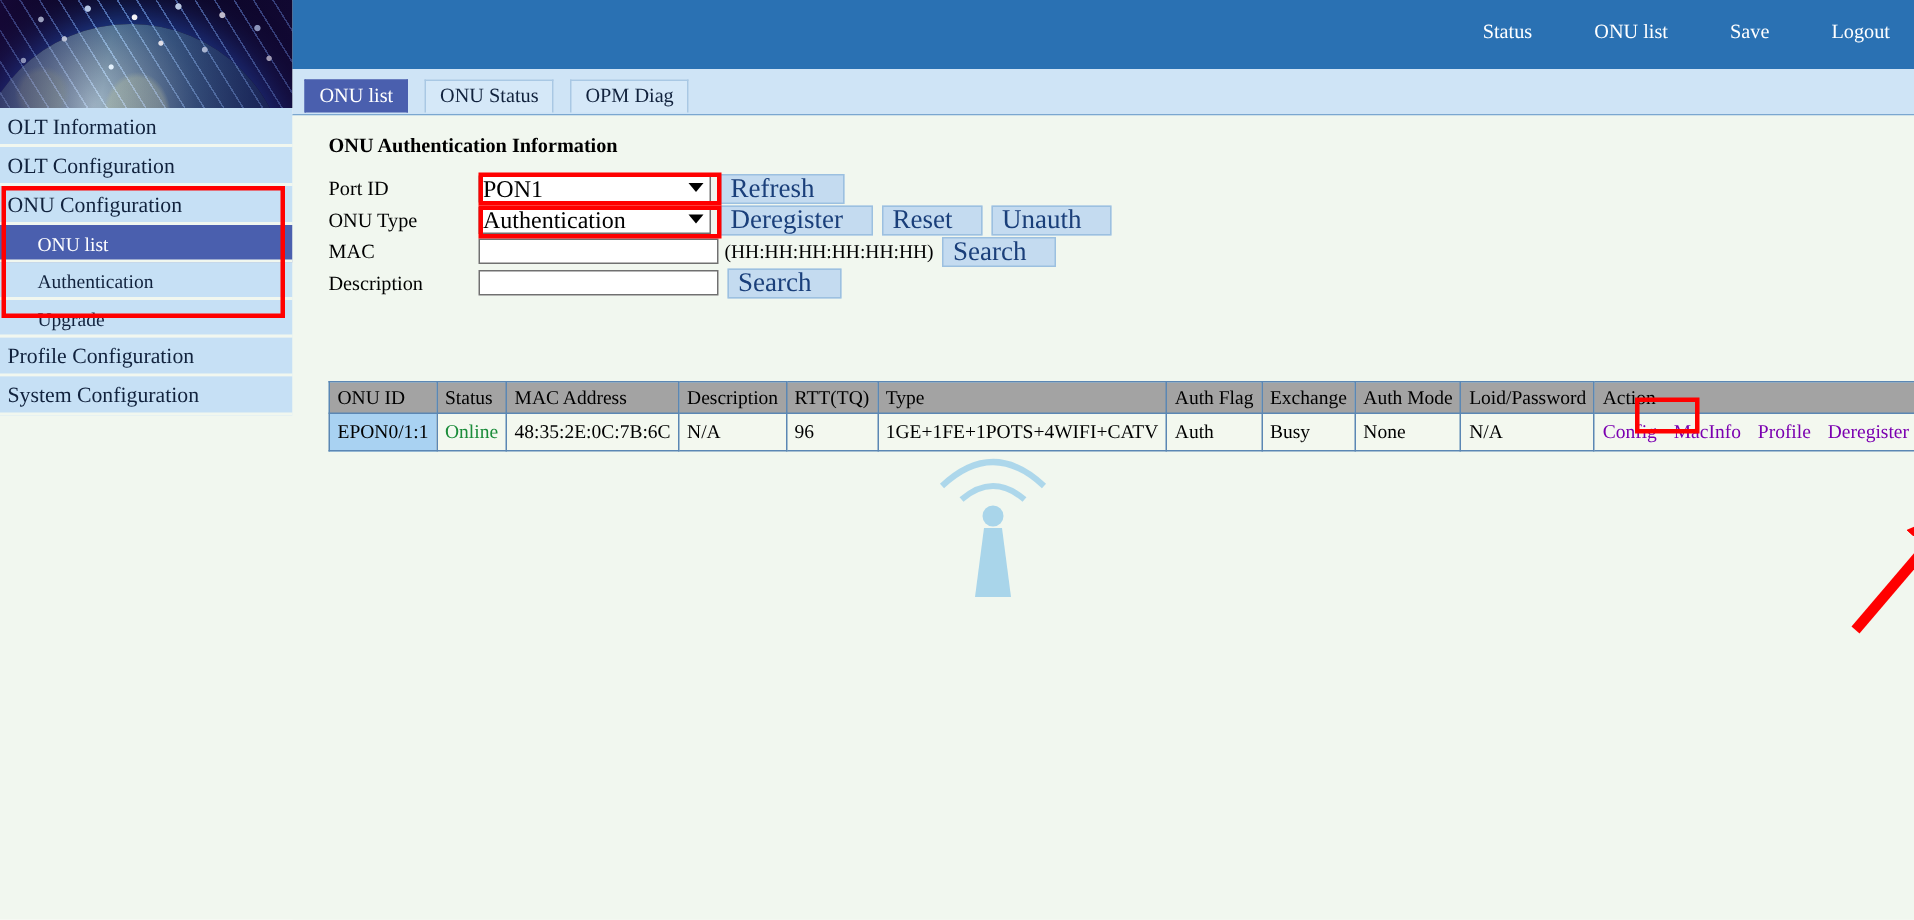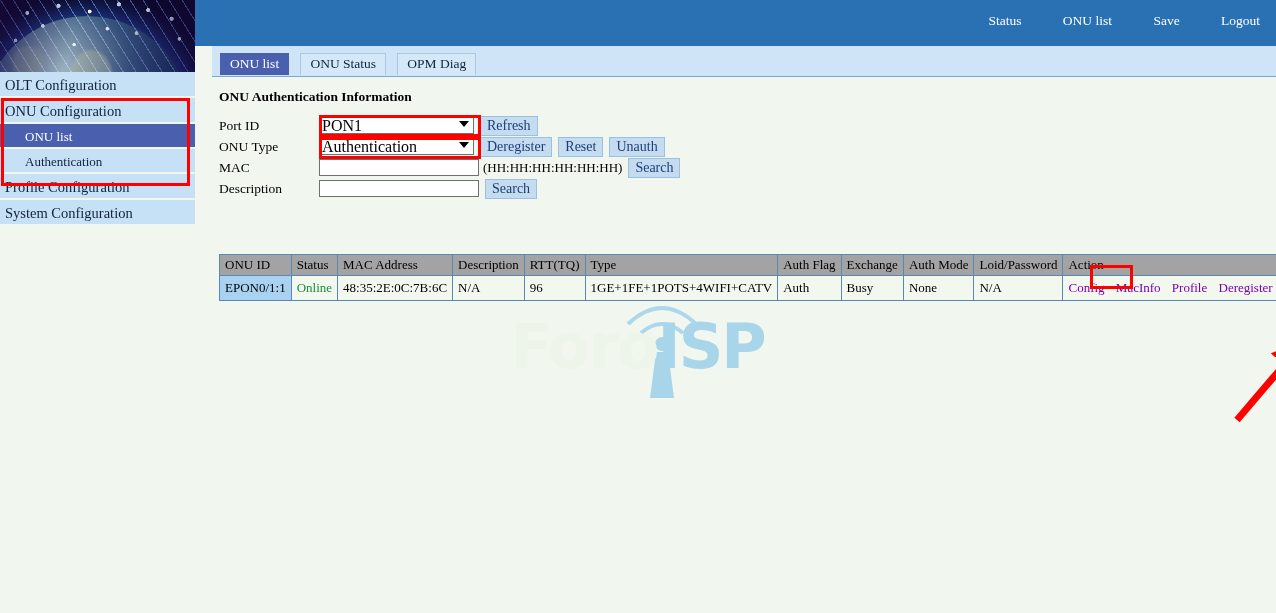--- a/index.html
+++ b/index.html
@@ -148,21 +148,20 @@
     color: #ffffff;
     text-decoration: none;
     margin-left: 38px;
     cursor: pointer;
   }
   #tabbar {
     height: 30px;
     background: #cfe4f6;
     border-bottom: 1px solid #7ba7d0;
     position: relative;
-    margin-left: 17px;
   }
   .tab {
     display: inline-block;
     margin-top: 7px;
     margin-left: 8px;
     padding: 3px 9px 4px 9px;
     font-size: 13.5px;
     line-height: 14px;
     background: #d5e8f8;
     border: 1px solid #a9c8e4;
@@ -233,26 +232,26 @@
     font-family: "Liberation Serif", serif;
     font-size: 13px;
     border: 1px solid #707070;
     background: #ffffff;
     box-sizing: border-box;
     padding: 0 2px;
   }
   .btn {
     display: inline-block;
     font-family: "Liberation Serif", serif;
-    font-size: 14px;
+    font-size: 18px;
     line-height: 15px;
     color: #1a3f7a;
     background: #c4dbf0;
     border: 1px solid #9cc0e0;
-    padding: 1px 6px 2px 6px;
+    padding: 1px 19px 2px 6px;
     margin-left: 6px;
     cursor: pointer;
     white-space: nowrap;
   }
   .hint {
     font-size: 13px;
     margin-left: 4px;
     white-space: nowrap;
   }
 
@@ -329,32 +328,38 @@
 
   <div id="banner">
     <div class="globe"></div>
     <div class="fiber"></div>
     <div class="dots"></div>
     <div class="edgeglow"></div>
   </div>
 
   <div id="sidebar-menu">
     <div class="menu-top">
+      <span>OLT Information</span>
+    </div>
+    <div class="menu-top">
       <span>OLT Configuration</span>
     </div>
 
     <div id="menu-group-onu">
       <div class="menu-top">
         <span>ONU Configuration</span>
       </div>
       <div class="menu-sub active">
         <span>ONU list</span>
       </div>
       <div class="menu-sub">
         <span>Authentication</span>
+      </div>
+      <div class="menu-sub">
+        <span>Upgrade</span>
       </div>
       <div class="redbox"></div>
     </div>
 
     <div class="menu-top">
       <span>Profile Configuration</span>
     </div>
     <div class="menu-top">
       <span>System Configuration</span>
     </div>
@@ -380,23 +385,20 @@
 
   <div id="content">
 
     <div id="watermark">
       <svg width="300" height="110" viewBox="0 0 300 110">
         <path d="M118 30 Q152 -2 186 30" fill="none" stroke="#a9d5ea" stroke-width="4" opacity="0.95"></path>
         <path d="M131 39 Q152 21 173 39" fill="none" stroke="#a9d5ea" stroke-width="4" opacity="0.95"></path>
         <circle cx="152" cy="50" r="7" fill="#a9d5ea"></circle>
         <path d="M146 58 L158 58 L164 104 L140 104 Z" fill="#a9d5ea"></path>
       </svg>
-      <div id="wm-text">
-        <span class="wm-foro">Foro</span><span class="wm-isp">ISP</span>
-      </div>
     </div>
 
     <div id="section-title">ONU Authentication Information</div>
 
     <div id="form-area">
 
       <div class="form-row">
         <div class="form-label">Port ID</div>
         <div class="sel-wrap">
           <select class="inp" id="sel-port"><option value="PON1">PON1</option><option value="PON2">PON2</option><option value="PON3">PON3</option><option value="PON4">PON4</option></select>

